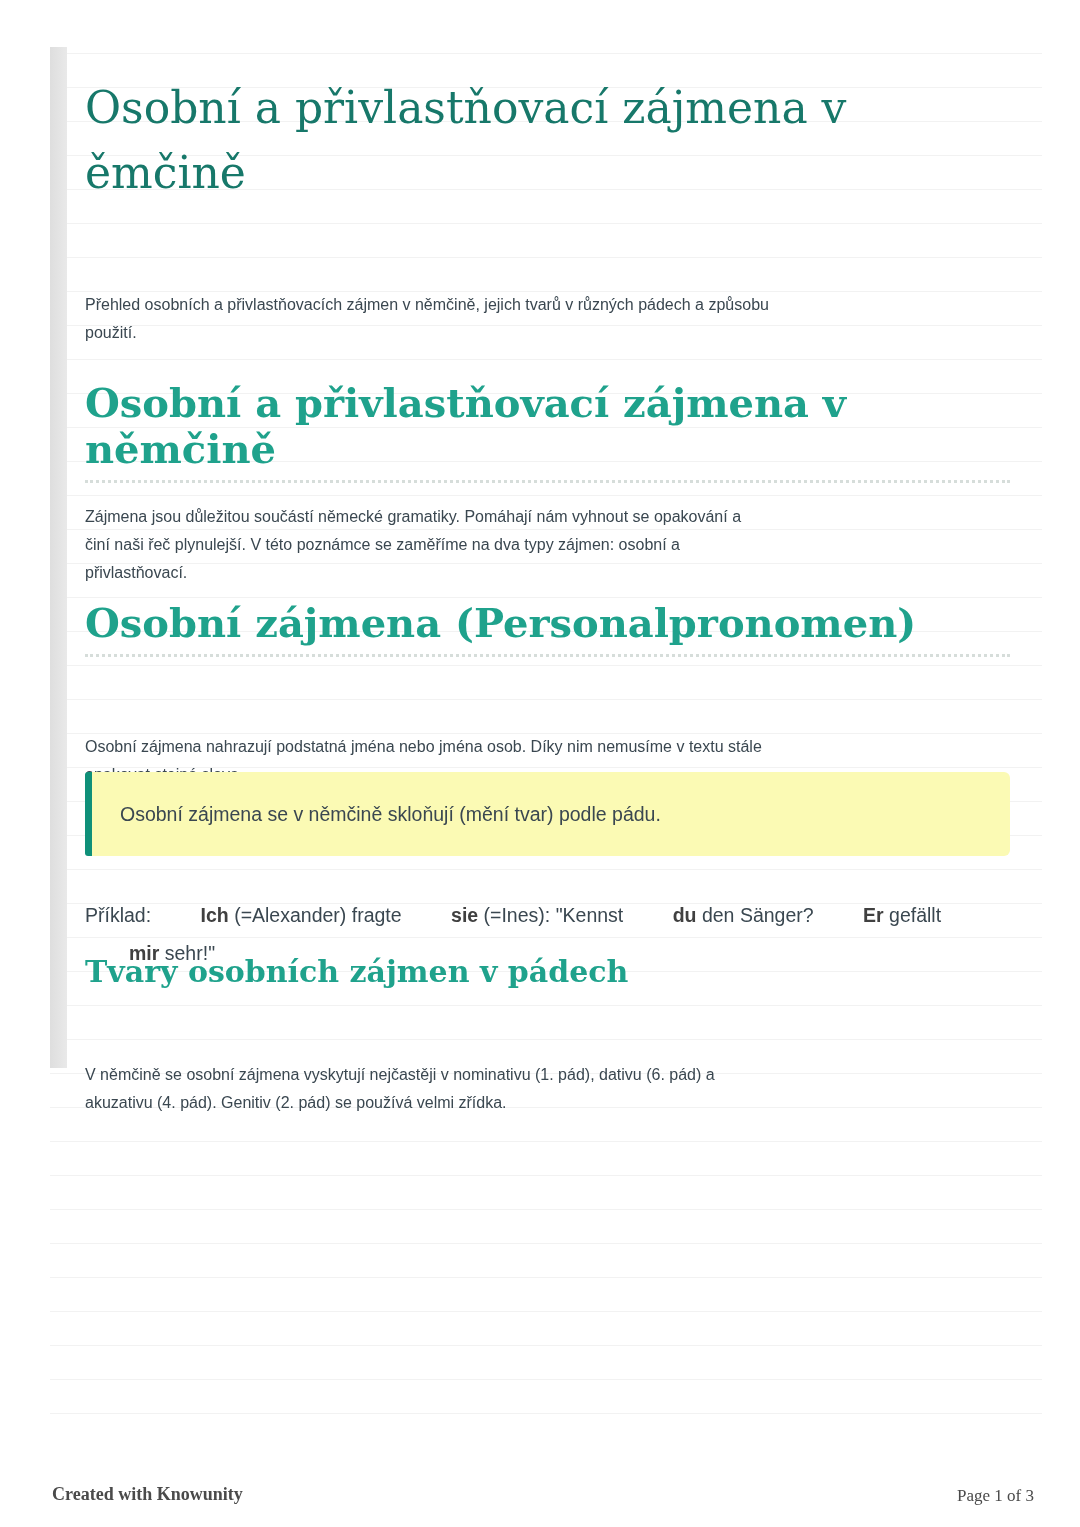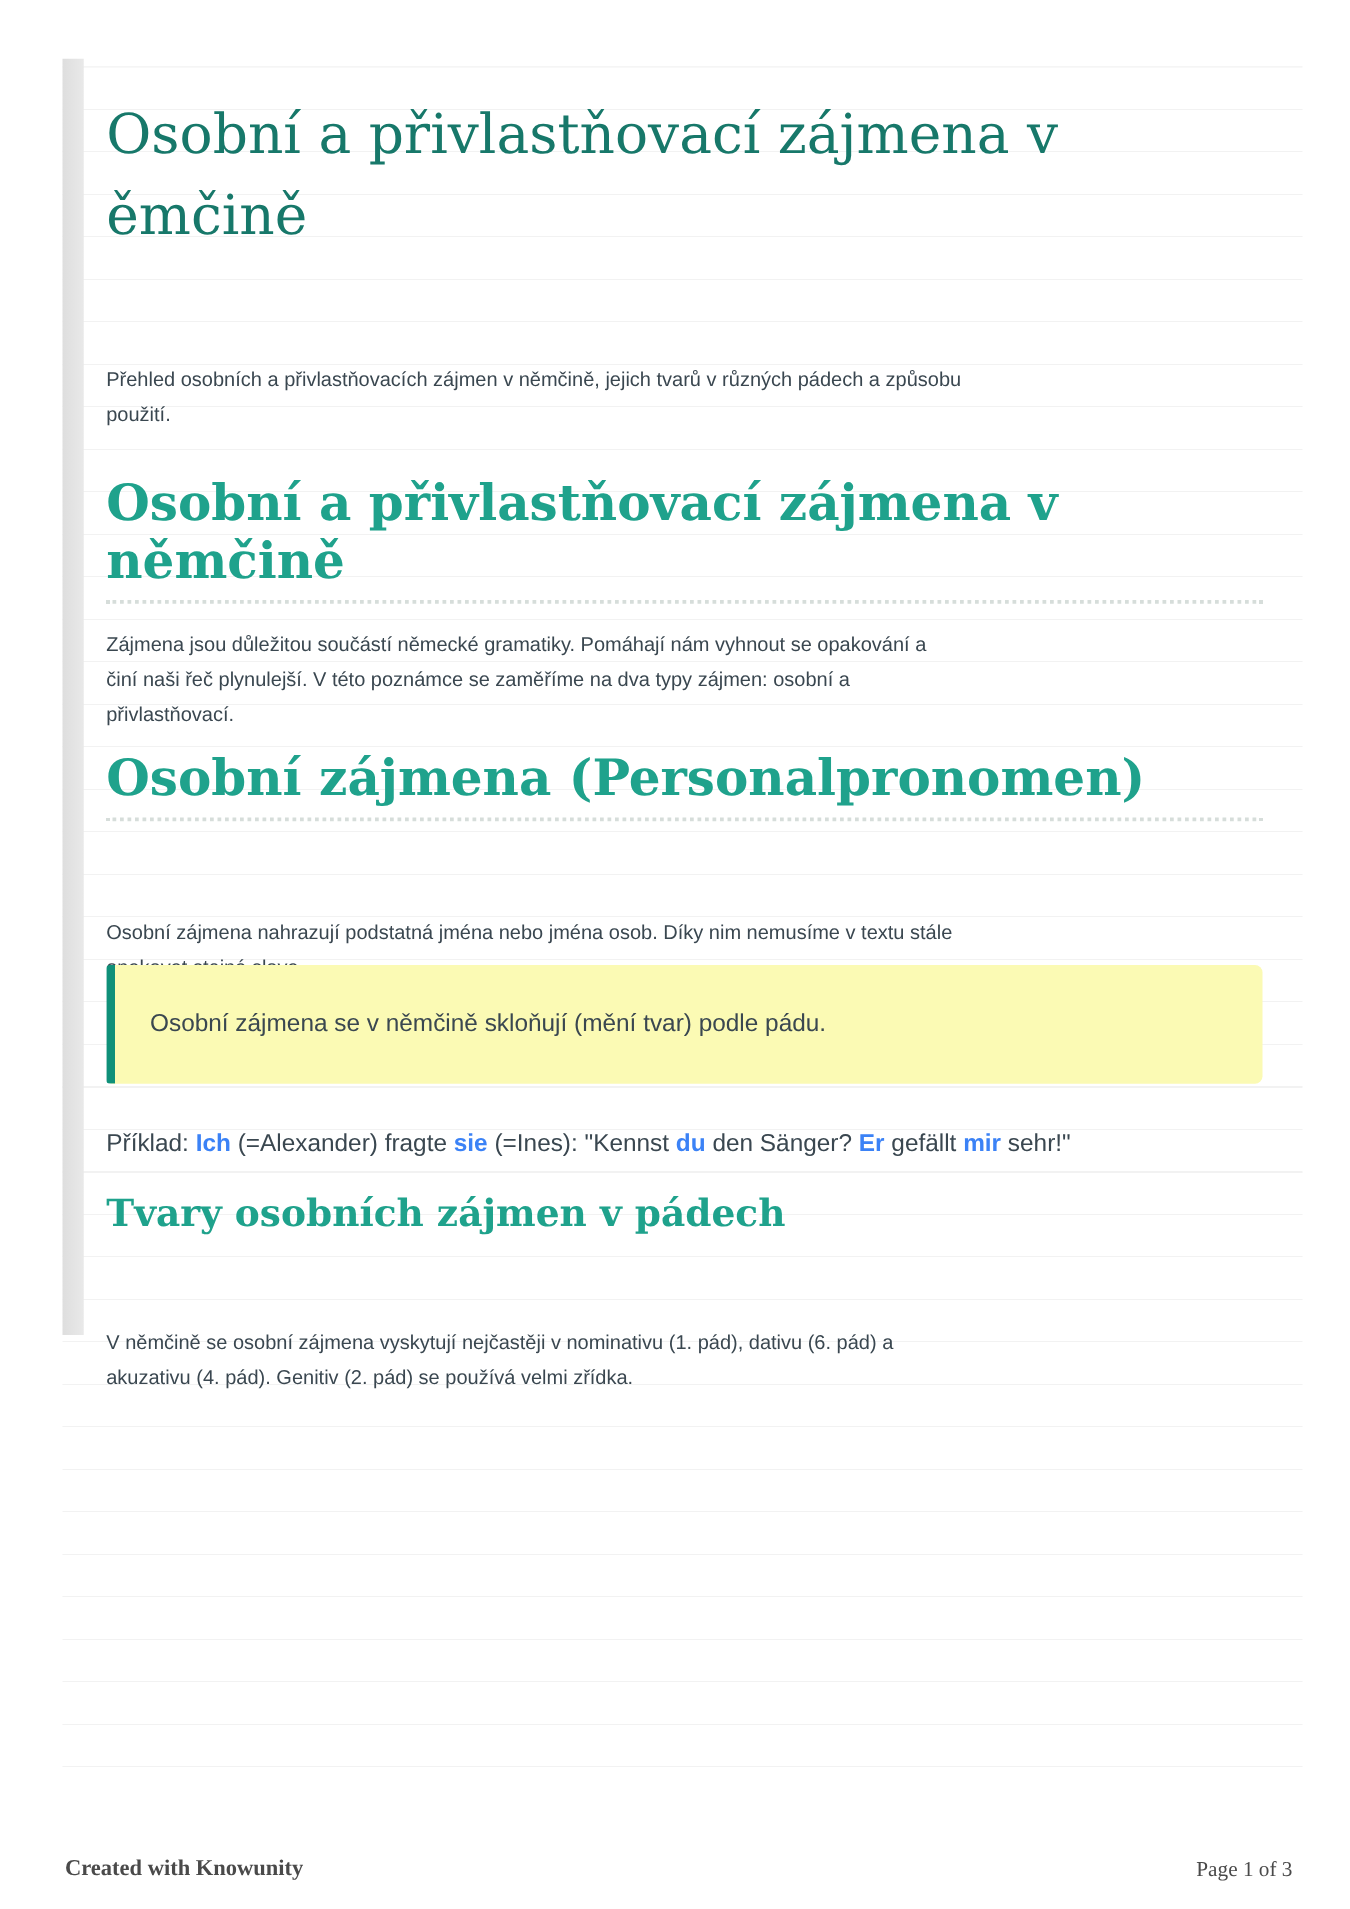--- a/index.html
+++ b/index.html
@@ -46,30 +46,30 @@
     padding-bottom:8px;
     border-bottom:3px dotted var(--underline-dots, #d8ddda);
   }
   h3.subsec {
     font-family:"DejaVu Serif", serif;
     font-weight:700;
     font-size:30px; line-height:40px;
     color:var(--heading-secondary, #1fa28c);
   }
   .callout {
-    top:772px; height:95px;
+    top:772px; height:84px;
     display:flex; align-items:center;
     background:var(--callout-bg, #fbfab4);
     border-left:7px solid var(--callout-border, #0f9079);
     border-radius:3px 6px 6px 3px;
     padding-left:28px;
     font-size:19.5px;
   }
   .example { top:896px; font-size:19.5px; line-height:38px; }
-  .example strong { font-weight:700; color:#3b82f6; }
+  .example strong { font-weight:700; color:#404040;margin-left:44px; }
   .footer-left {
     position:absolute; left:52px; top:1484px;
     font-family:"Liberation Serif", serif;
     font-weight:700; font-size:18px;
     color:var(--footer-text, #4a4a4a);
     text-align:right;
   }
   .footer-right {
     position:absolute; right:46px; top:1486px;
     font-family:"Liberation Serif", serif;

